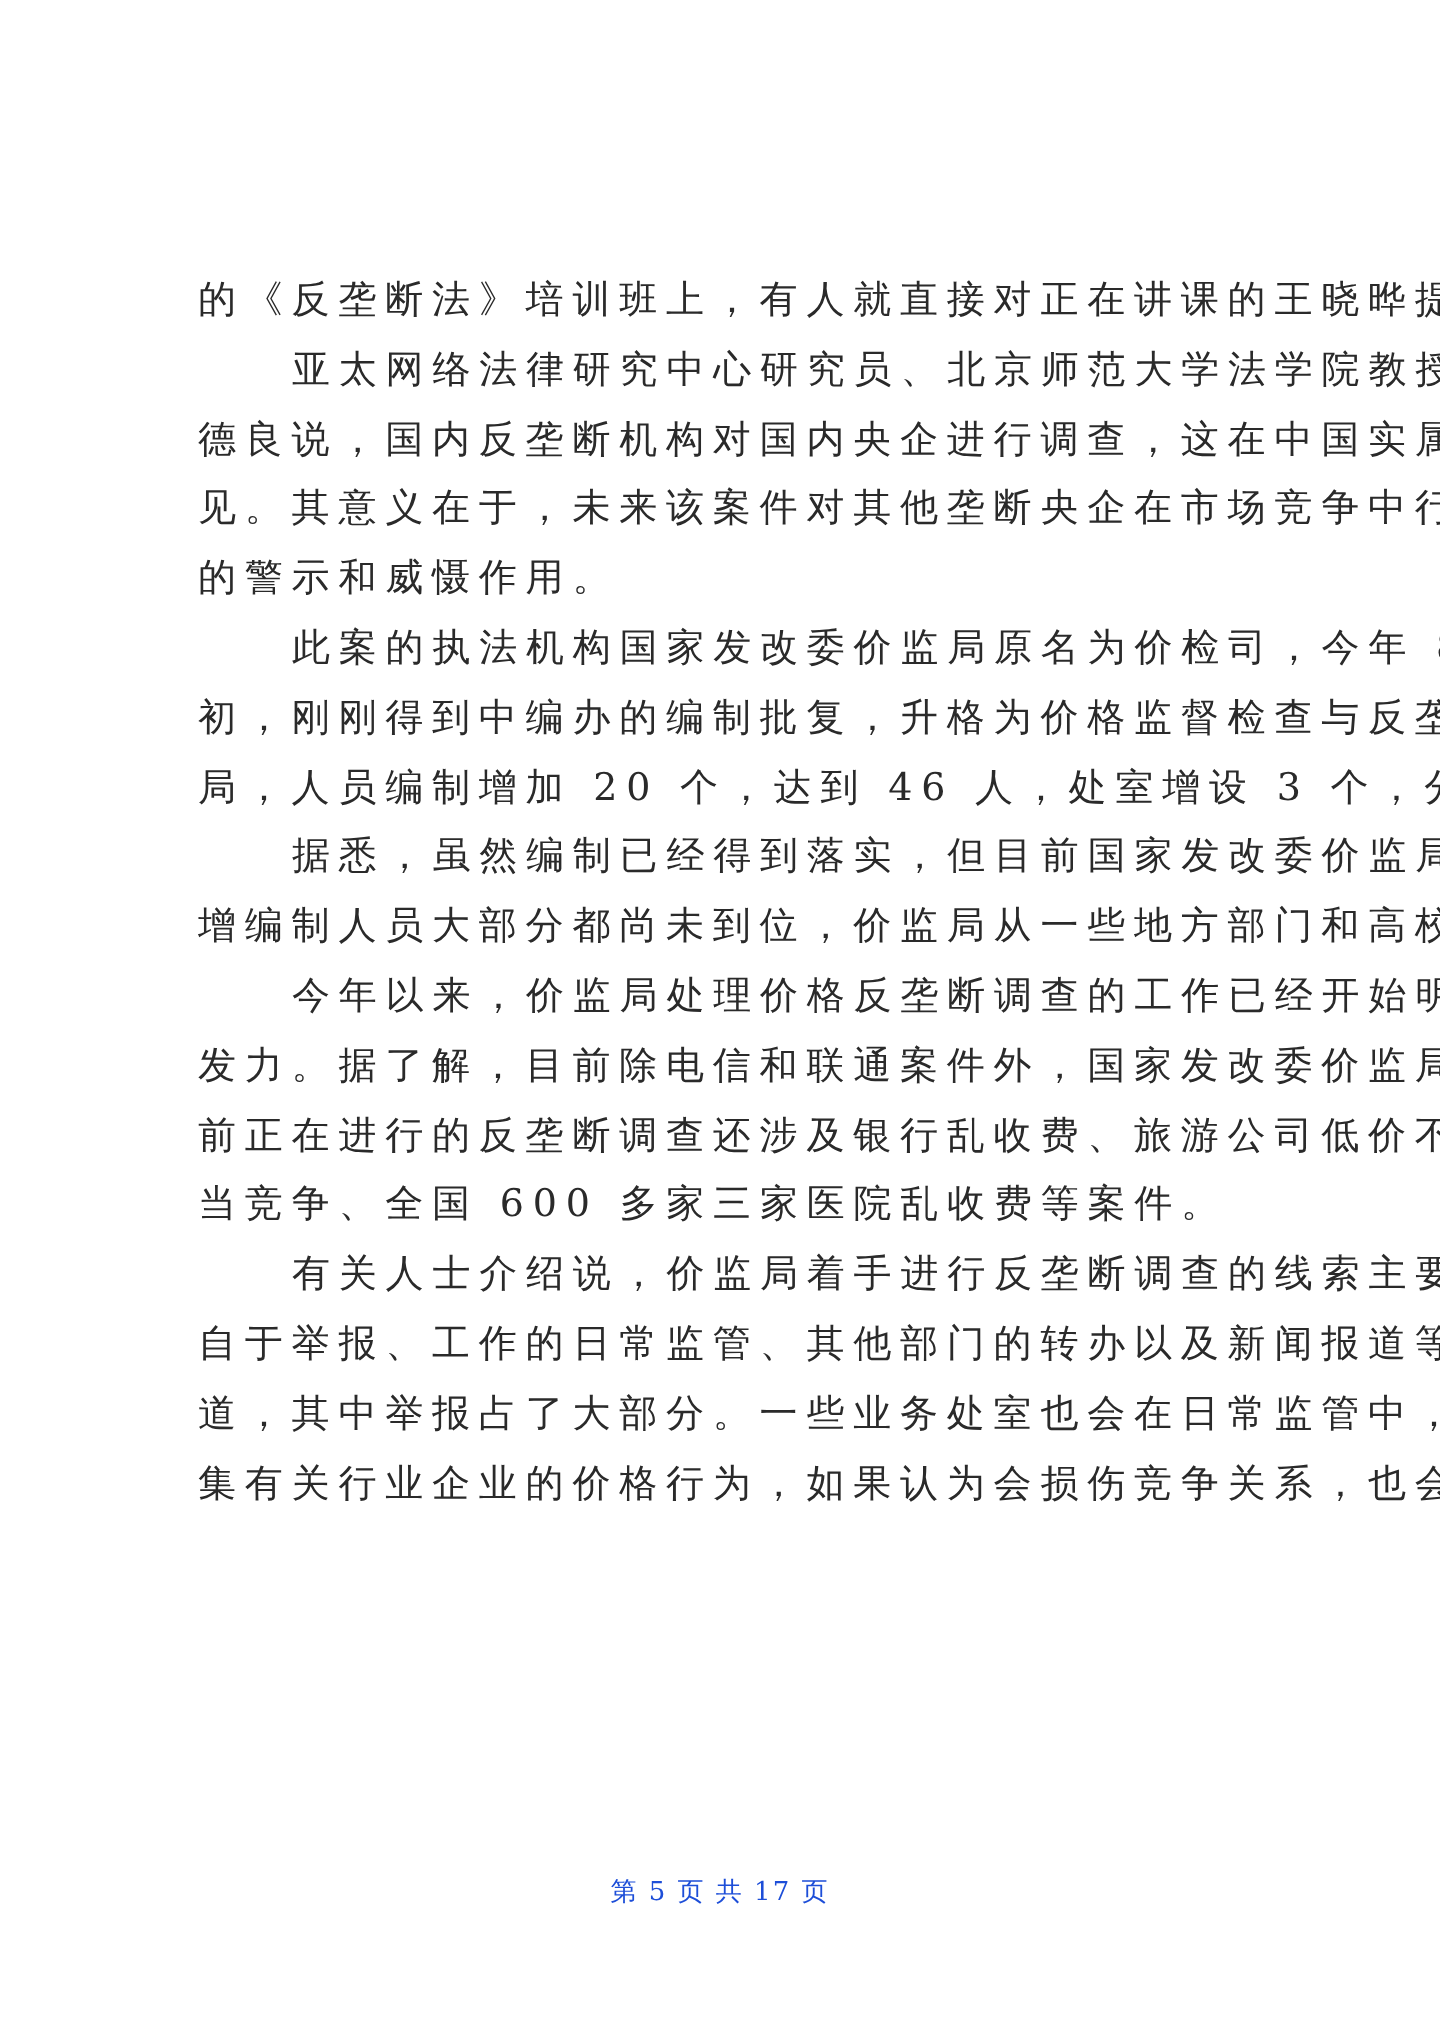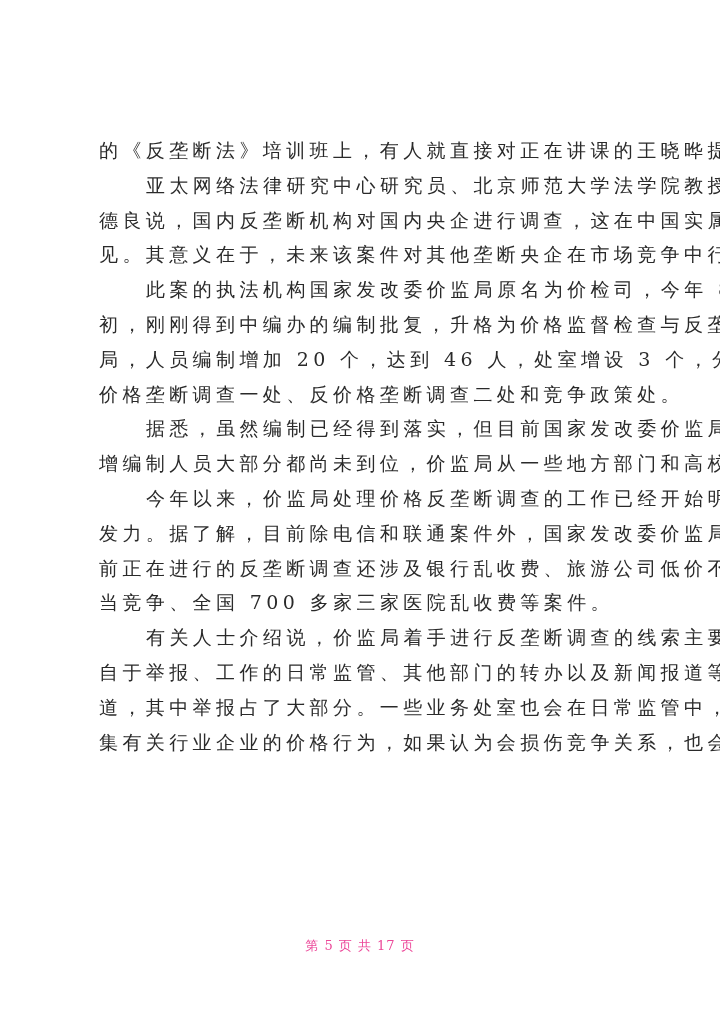--- a/index.html
+++ b/index.html
@@ -14,51 +14,51 @@
       font-size: 19px; line-height: 34.8px; color: #2a2a2a;
       letter-spacing: 4.4px;
       text-align: justify;
     }
     .para { margin: 0; text-indent: 0; }
     .para.indent { text-indent: 47px; }
     .line { display: block; white-space: nowrap; height: 34.8px; overflow: visible; }
     .footer {
       position: absolute; left: 0; top: 937px; width: 720px; text-align: center;
       font-family: "DejaVu Serif", "Liberation Serif", serif;
-      font-size: 13px; color: #ec4899; letter-spacing: 1px;
+      font-size: 13px; color: #1d4ed8; letter-spacing: 1px;
     }
   </style>
 </head>
 <body>
 
 <div class="page">
   <div class="body-text">
     <div class="para">
       <span class="line">的《反垄断法》培训班上，有人就直接对正在讲课的王晓晔提出，“中</span>
     </div>
     <div class="para indent">
       <span class="line">亚太网络法律研究中心研究员、北京师范大学法学院教授刘</span>
       <span class="line" style="text-indent:0">德良说，国内反垄断机构对国内央企进行调查，这在中国实属罕</span>
       <span class="line" style="text-indent:0">见。其意义在于，未来该案件对其他垄断央企在市场竞争中行为</span>
+      <span class="line" style="text-indent:0">的警示和威慑作用。</span>
     </div>
     <div class="para indent">
       <span class="line">此案的执法机构国家发改委价监局原名为价检司，今年 8 月</span>
       <span class="line" style="text-indent:0">初，刚刚得到中编办的编制批复，升格为价格监督检查与反垄断</span>
       <span class="line" style="text-indent:0">局，人员编制增加 20 个，达到 46 人，处室增设 3 个，分别为反</span>
-      <span class="line" style="text-indent:0">价格垄断调查一处、反价格垄断调查二处和竞争政策处。</span>
     </div>
     <div class="para indent">
       <span class="line">据悉，虽然编制已经得到落实，但目前国家发改委价监局新</span>
       <span class="line" style="text-indent:0">增编制人员大部分都尚未到位，价监局从一些地方部门和高校借</span>
     </div>
     <div class="para indent">
       <span class="line">今年以来，价监局处理价格反垄断调查的工作已经开始明显</span>
       <span class="line" style="text-indent:0">发力。据了解，目前除电信和联通案件外，国家发改委价监局目</span>
       <span class="line" style="text-indent:0">前正在进行的反垄断调查还涉及银行乱收费、旅游公司低价不正</span>
-      <span class="line" style="text-indent:0">当竞争、全国 700 多家三家医院乱收费等案件。</span>
+      <span class="line" style="text-indent:0">当竞争、全国 600 多家三家医院乱收费等案件。</span>
     </div>
     <div class="para indent">
       <span class="line">有关人士介绍说，价监局着手进行反垄断调查的线索主要来</span>
       <span class="line" style="text-indent:0">自于举报、工作的日常监管、其他部门的转办以及新闻报道等渠</span>
       <span class="line" style="text-indent:0">道，其中举报占了大部分。一些业务处室也会在日常监管中，收</span>
       <span class="line" style="text-indent:0">集有关行业企业的价格行为，如果认为会损伤竞争关系，也会进</span>
     </div>
   </div>
 
   <div class="footer">第 5 页  共 17 页</div>

